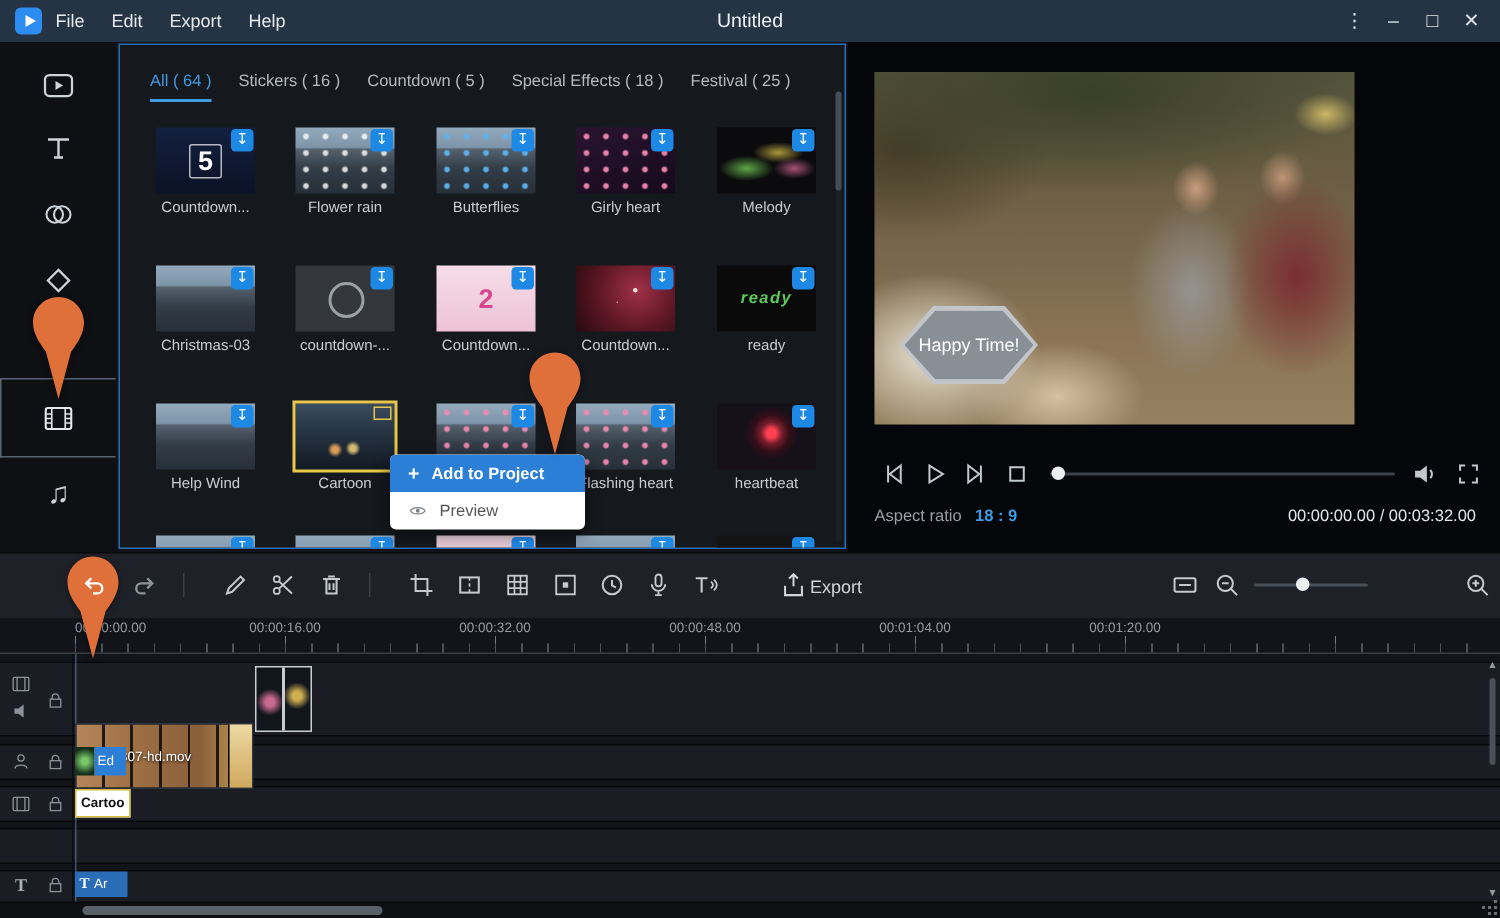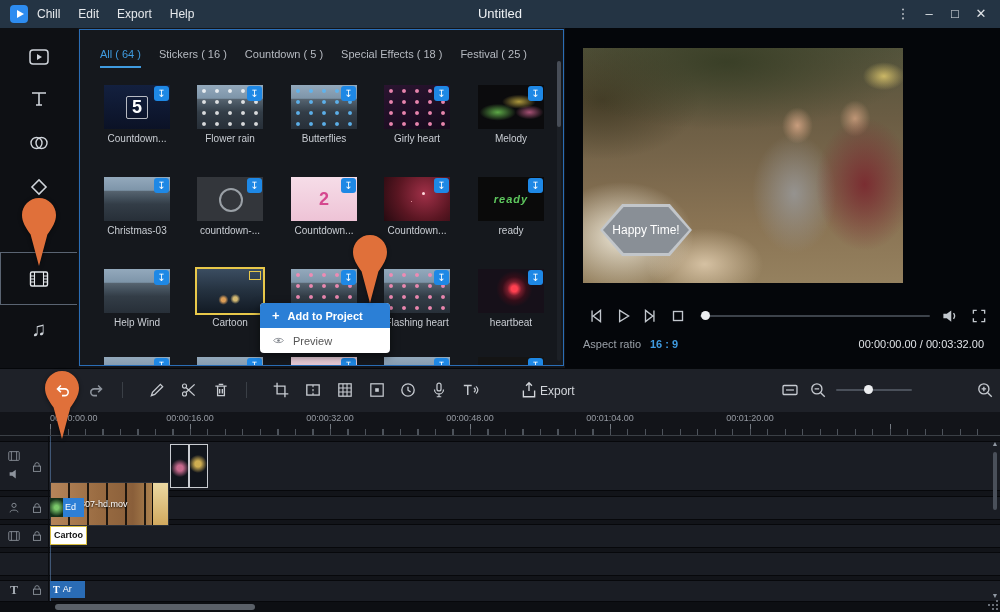--- a/index.html
+++ b/index.html
@@ -188,21 +188,21 @@
   #undo-on-pin { z-index:65; }
 </style>
 </head>
 <body>
 
 <div id="app">
 
   <div id="titlebar" class="abs">
     <div id="logo"></div>
     <div id="menus">
-      <span class="menu-item">Chill</span>
+      <span class="menu-item">File</span>
       <span class="menu-item">Edit</span>
       <span class="menu-item">Export</span>
       <span class="menu-item">Help</span>
     </div>
     <div id="win-title">Untitled</div>
     <div id="win-controls">
       <span class="win-btn">⋮</span>
       <span class="win-btn">–</span>
       <span class="win-btn">□</span>
       <span class="win-btn">✕</span>
@@ -429,21 +429,21 @@
         <path d="M3 6h3l4-3v10l-4-3H3z" fill="#c2c7cd"></path>
         <path d="M12 5.5a4 4 0 0 1 0 5" stroke="#c2c7cd" fill="none" stroke-width="1.2"></path>
       </svg>
   </span>
   <span class="pb-icon abs" style="left:970px;top:307px">
     <svg viewBox="0 0 16 16">
         <path d="M3 6V3h3M13 6V3h-3M3 10v3h3M13 10v3h-3" stroke="#c2c7cd" stroke-width="1.2" fill="none"></path>
       </svg>
   </span>
   <span id="aspect-label">Aspect ratio</span>
-  <span id="aspect-value">16 : 9</span>
+  <span id="aspect-value">18 : 9</span>
   <span id="timecode">00:00:00.00 / 00:03:32.00</span>
 
   <div id="toolbar" class="abs"></div>
   <span class="tb-icon" id="undo-on-pin" style="left:53px">
     <svg viewBox="0 0 16 16">
         <path d="M4 7h6.5a3 3 0 0 1 0 6H8M7 4L4 7l3 3" stroke="#ffffff" stroke-width="1.4" fill="none"></path>
       </svg>
   </span>
   <span class="tb-icon" style="left:88px">
     <svg viewBox="0 0 16 16">

